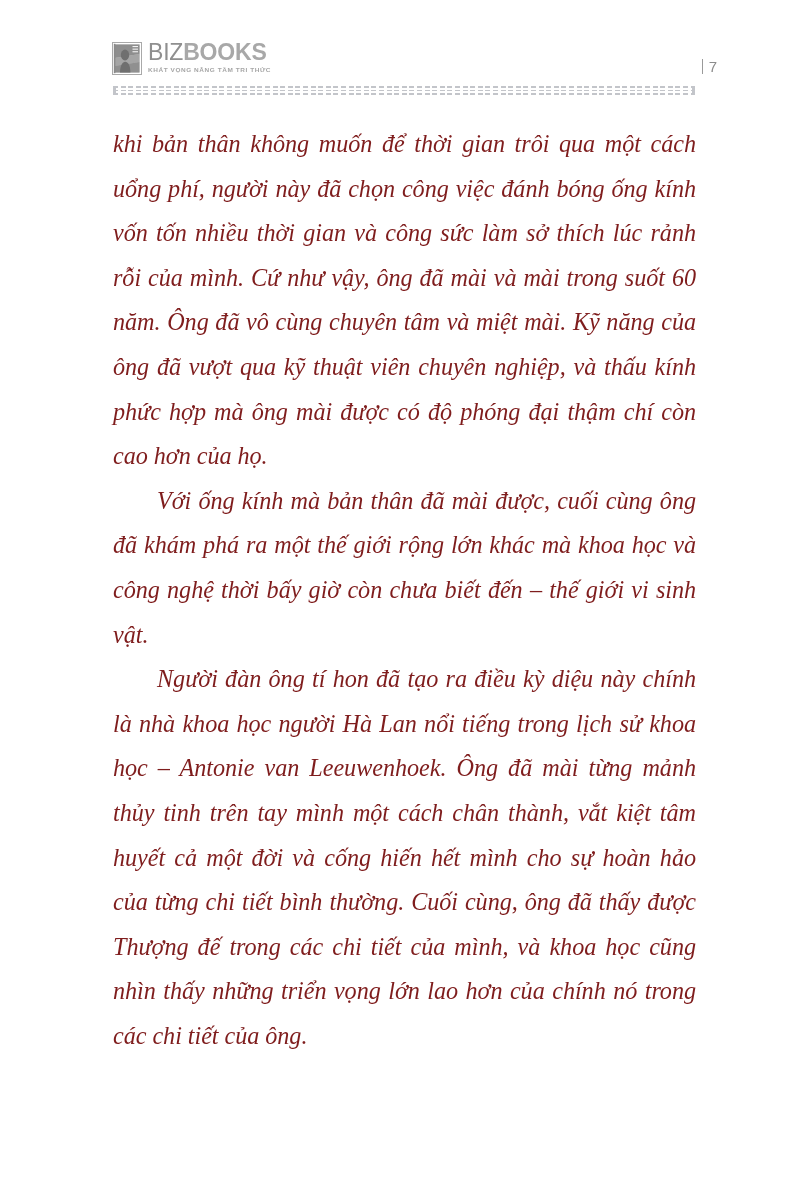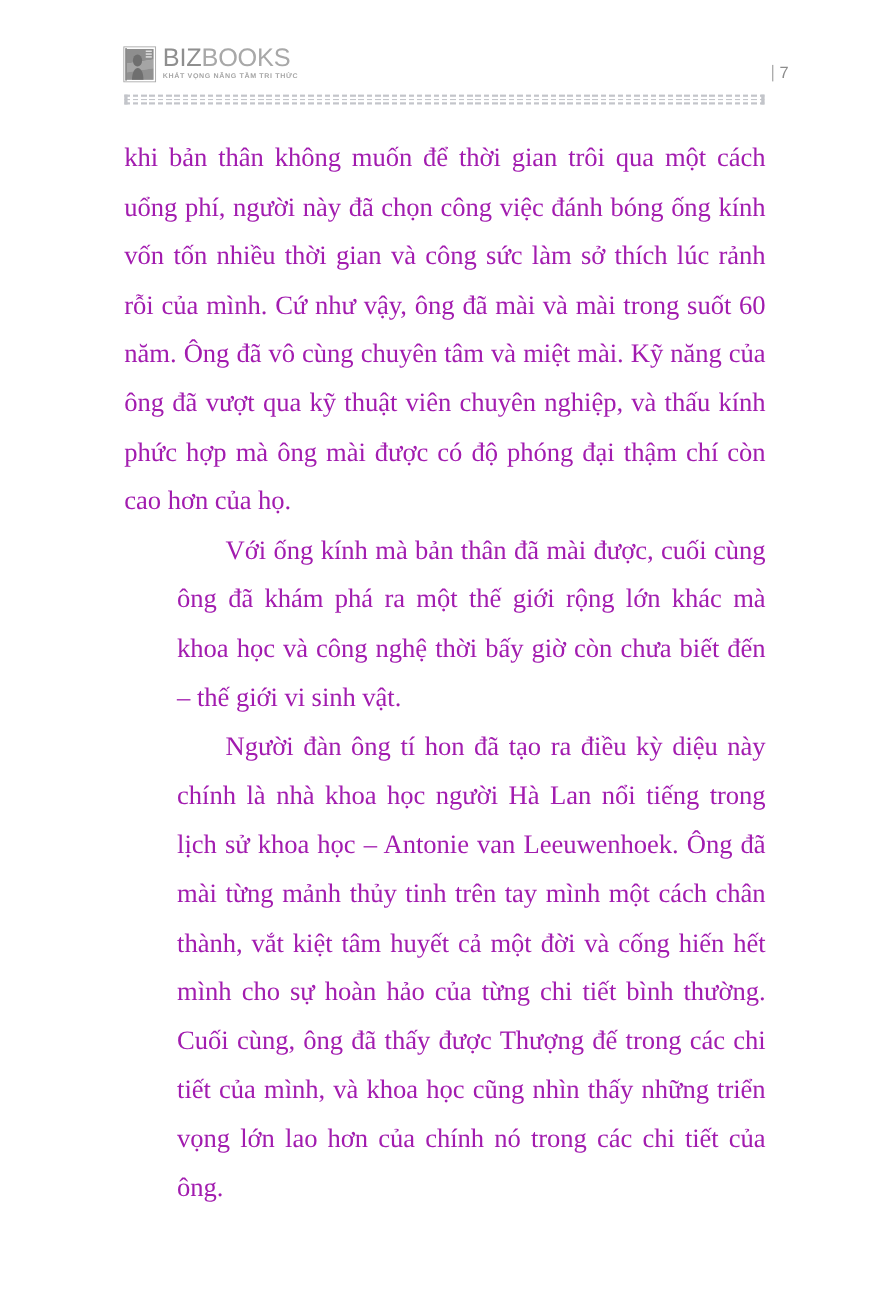--- a/index.html
+++ b/index.html
@@ -61,21 +61,21 @@
     line-height: 22px;
     letter-spacing: -0.2px;
     white-space: nowrap;
     color: #9b9b9b;
   }
   .logo-wordmark .biz {
     font-weight: 400;
     color: #8f8f8f;
   }
   .logo-wordmark .books {
-    font-weight: 400;
+    font-weight: 700;
     color: #a8a8a8;
   }
 
   .logo-tagline {
     font-family: "Liberation Sans", "DejaVu Sans", sans-serif;
     font-size: 6.2px;
     font-weight: 700;
     letter-spacing: 0.55px;
     color: #a6a6a6;
     white-space: nowrap;
@@ -147,26 +147,26 @@
   }
 
   p.para {
     margin: 0;
     font-size: 24.2px;
     line-height: 44.6px;
     text-align: justify;
     text-justify: inter-word;
     letter-spacing: -0.05px;
     word-spacing: 0px;
-    color: #a21caf;
+    color: #7f1d1d;
     hyphens: none;
+    font-style: italic;
   }
   p.para.indent {
     text-indent: 44px;
-    margin-left: 48px;
   }
   p.para + p.para {
     margin-top: 0px;
   }
 </style>
 </head>
 <body>
 
 <div class="page">
 

